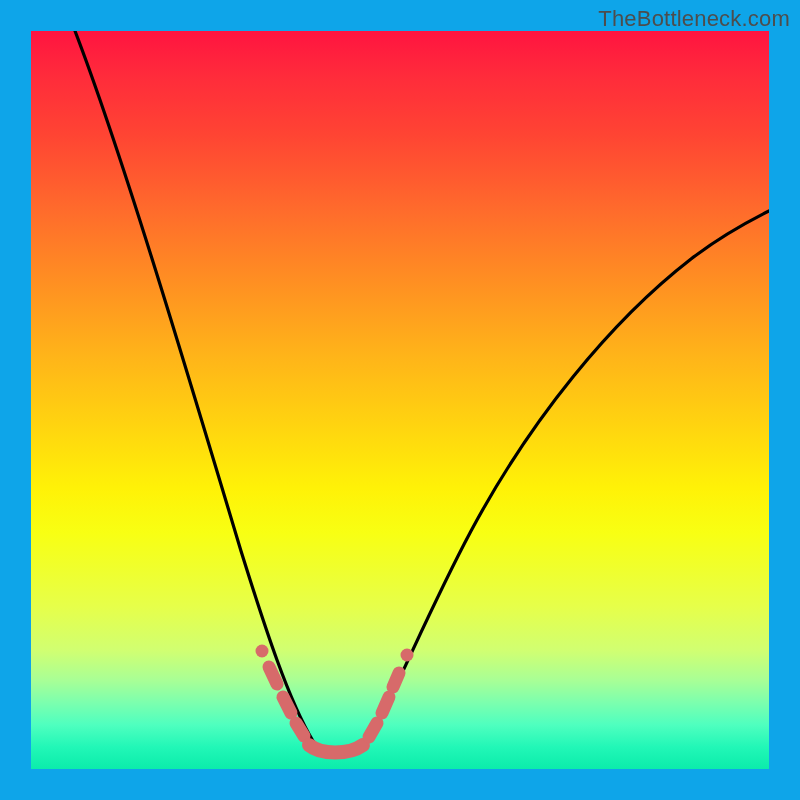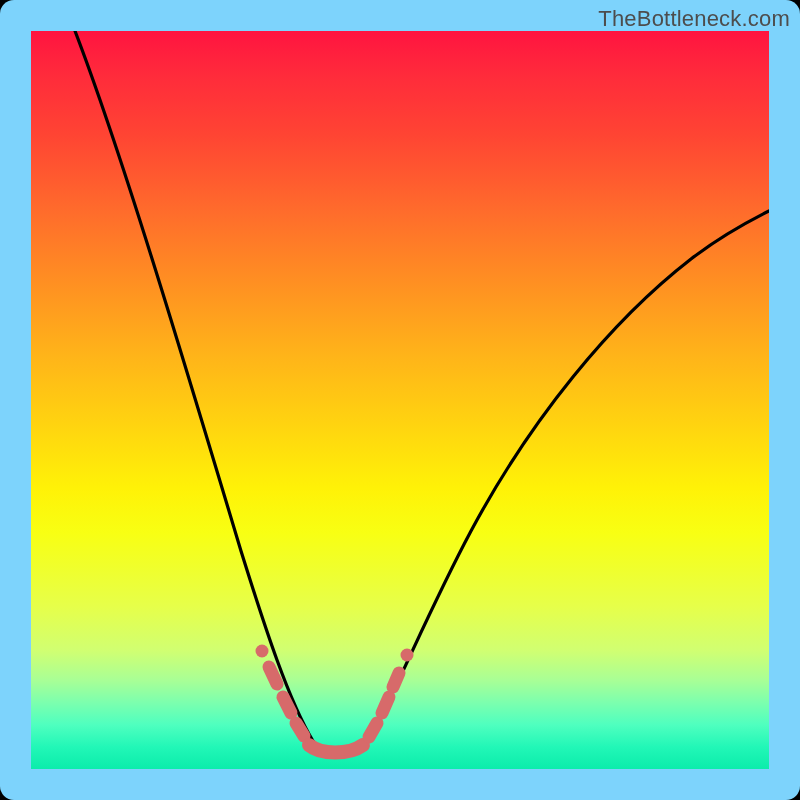--- a/index.html
+++ b/index.html
@@ -10,22 +10,21 @@
     overflow: hidden;
     background: #000;
     font-family: Arial, Helvetica, sans-serif;
   }
   .frame {
     position: absolute;
     left: 0;
     top: 0;
     width: 800px;
     height: 800px;
-    background: #7dd3fc;
-    border-radius: 14px;
+    background: #0ea5e9;
   }
   .plot-area {
     position: absolute;
     left: 31px;
     top: 31px;
     width: 738px;
     height: 738px;
     
     background: linear-gradient(
       to bottom,

